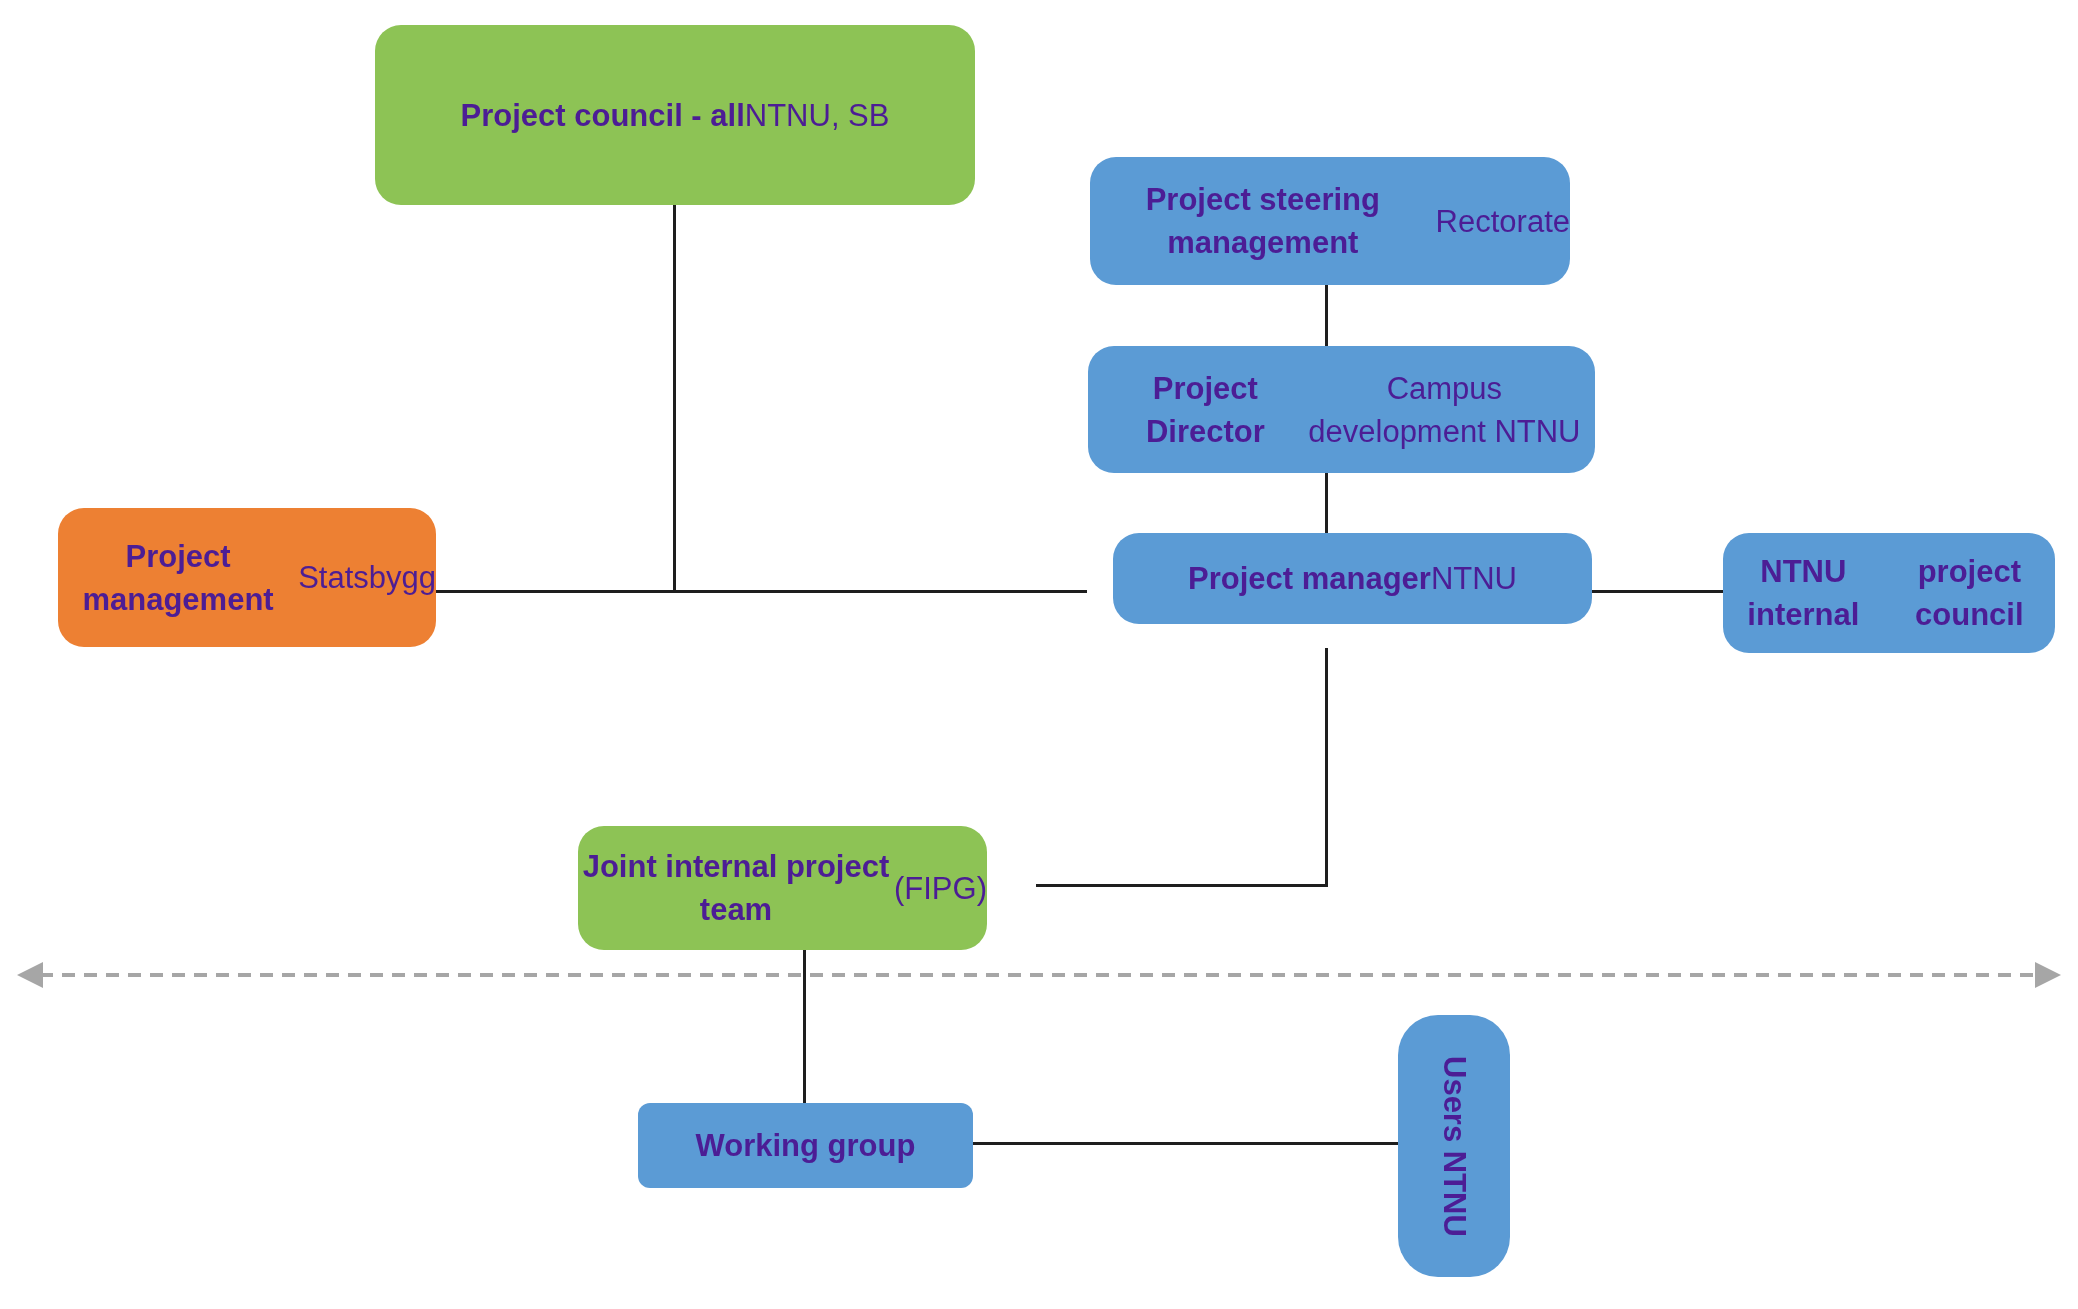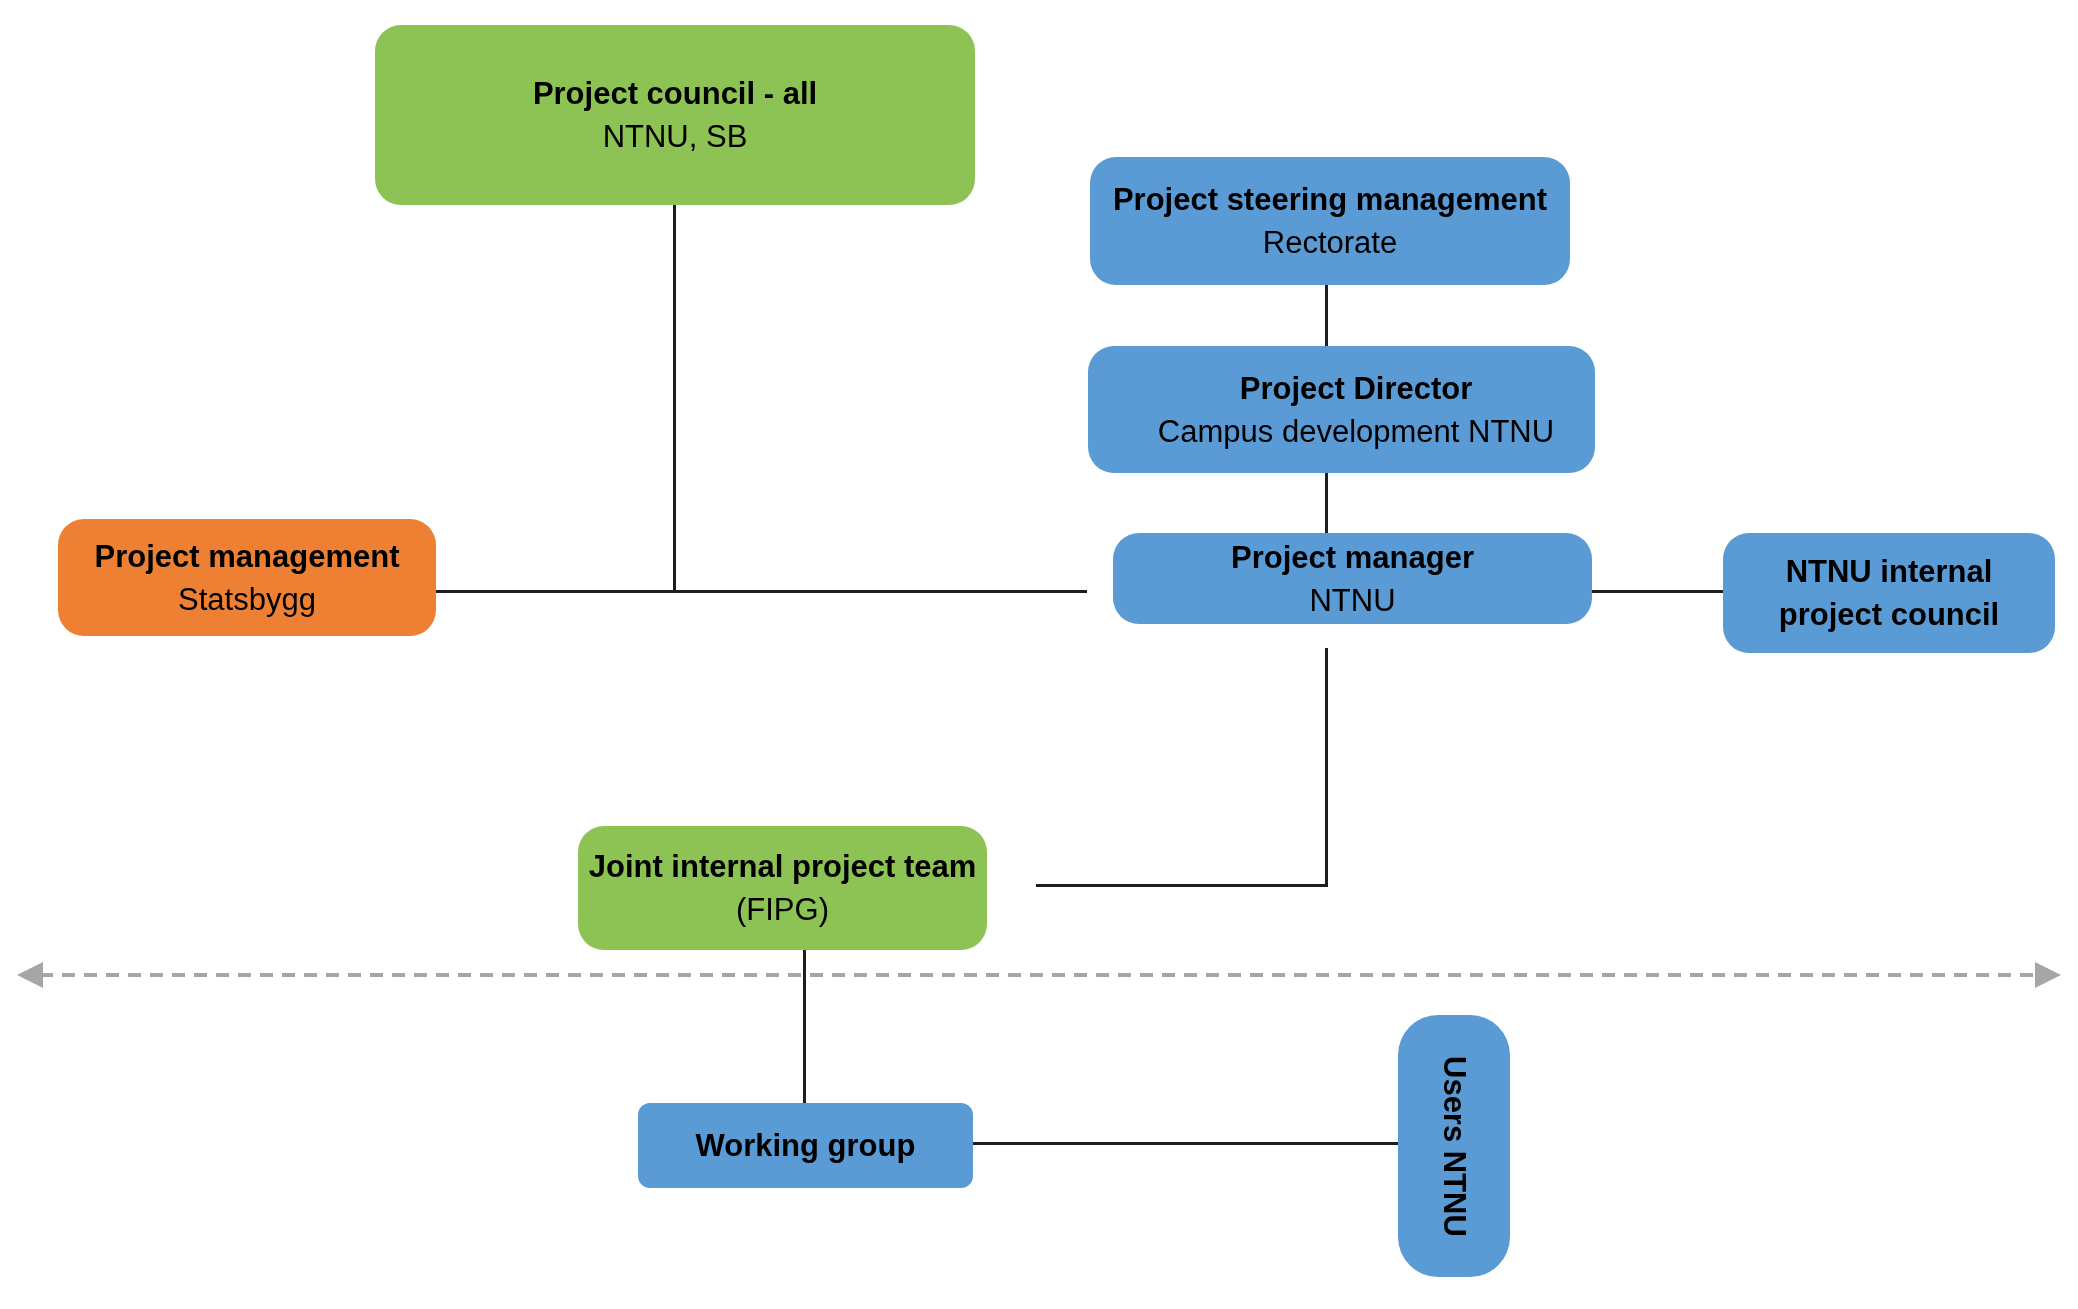--- a/index.html
+++ b/index.html
@@ -11,25 +11,25 @@
   .canvas {
     position: relative;
     width: 2078px;
     height: 1309px;
     background: #ffffff;
     overflow: hidden;
   }
   .node {
     position: absolute;
     display: flex;
-    flex-direction: column;
+    flex-direction: row;
     justify-content: center;
     align-items: center;
     text-align: center;
-    color: #000000;
+    color: #4c1d95;
     font-size: 31px;
     line-height: 43px;
     z-index: 2;
   }
   .rounded { border-radius: 26px; }
   .green  { background: #8dc355; }
   .blue   { background: #5b9bd5; }
   .orange { background: #ed8033; }
   .bold   { font-weight: bold; }
   .vline, .hline {
@@ -57,21 +57,21 @@
   .arrowhead.west  { left: 17px;  top: 962px; border-right: 26px solid #a6a6a6; }
   .arrowhead.east  { left: 2035px; top: 962px; border-left: 26px solid #a6a6a6; }
   .vertical-text {
     writing-mode: vertical-rl;
     text-orientation: mixed;
   }
   
   .n-council   { left: 375px;  top: 25px;   width: 600px; height: 180px; }
   .n-steering  { left: 1090px; top: 157px;  width: 480px; height: 128px; }
   .n-director  { left: 1088px; top: 346px;  width: 478px; height: 127px; padding-left: 29px; }
-  .n-mgmt      { left: 58px;   top: 519px;  width: 378px; height: 117px; }
+  .n-mgmt      { left: 58px;   top: 508px;  width: 378px; height: 139px; }
   .n-manager   { left: 1113px; top: 533px;  width: 479px; height: 91px; }
   .n-internal  { left: 1723px; top: 533px;  width: 332px; height: 120px; }
   .n-fipg      { left: 578px;  top: 826px;  width: 409px; height: 124px; }
   .n-working   { left: 638px;  top: 1103px; width: 335px; height: 85px; border-radius: 12px; }
   .n-users     { left: 1398px; top: 1015px; width: 112px; height: 262px; border-radius: 40px; }
 </style>
 </head>
 <body>
 
 <div class="canvas">

